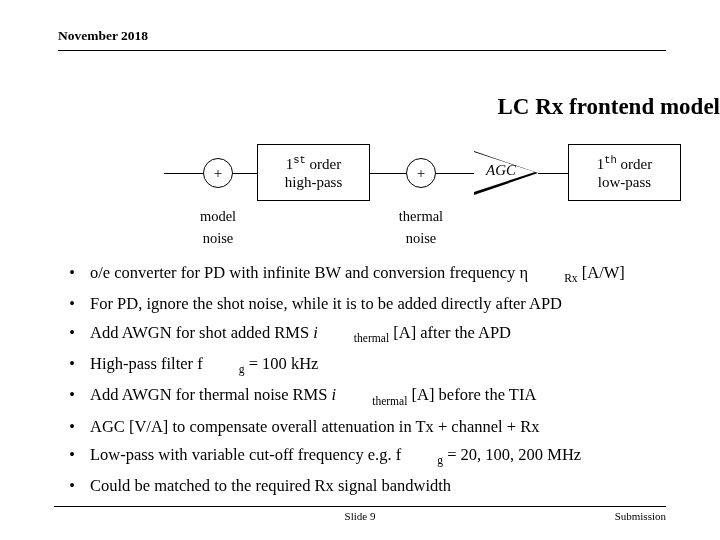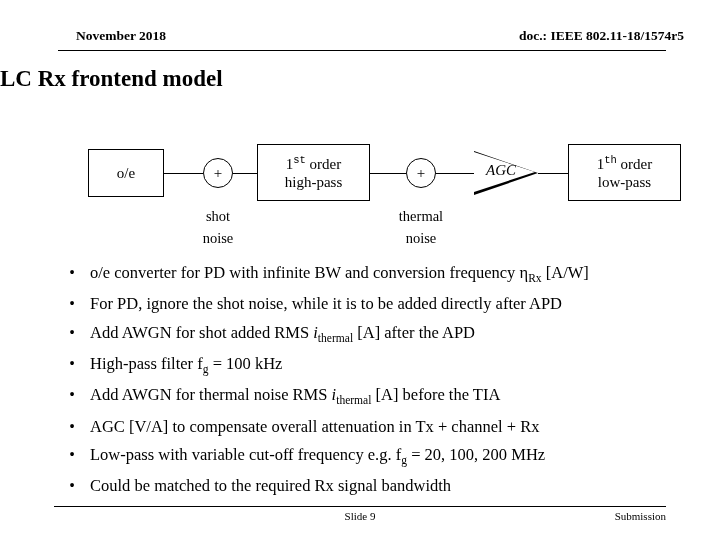--- a/index.html
+++ b/index.html
@@ -12,21 +12,21 @@
     background: #ffffff;
     font-family: "Liberation Serif", serif;
     color: #000000;
     overflow: hidden;
     position: relative;
   }
 
   
   .header {
     position: absolute;
-    left: 76px;
+    left: 58px;
     top: 28px;
     width: 608px;
     display: flex;
     justify-content: space-between;
     align-items: baseline;
     font-weight: bold;
     font-size: 13.5px;
   }
   .header-rule {
     position: absolute;
@@ -34,23 +34,23 @@
     top: 50px;
     width: 608px;
     height: 0;
     border-top: 1px solid #000;
   }
 
   
   .slide-title {
     position: absolute;
     left: 0;
-    top: 66px;
+    top: 94px;
     width: 720px;
-    text-align: left;
+    text-align: right;
     font-size: 23px;
     font-weight: bold;
   }
 
   
   .diagram {
     position: absolute;
     left: 0;
     top: 140px;
     width: 720px;
@@ -160,21 +160,21 @@
     width: 36px;
     flex: 0 0 36px;
     text-align: center;
     font-size: 16px;
     line-height: 1;
   }
   .bullet-text {
     flex: 1 1 auto;
     line-height: 1.3;
   }
-  sub { font-size: 70%; vertical-align: sub; }
+  sub { font-size: 70%; vertical-align: sub; padding-left: 36px; }
   sup { font-size: 70%; vertical-align: super; font-family: Liberation Mono, monospace; }
   .ital { font-style: italic; }
 
   
   .footer-rule {
     position: absolute;
     left: 54px;
     top: 506px;
     width: 612px;
     height: 0;
@@ -189,37 +189,33 @@
     justify-content: flex-end;
     font-size: 11px;
   }
   .footer-center { position: absolute; left: 0; width: 612px; text-align: center; font-size: 11px; }
 </style>
 </head>
 <body>
 
 <div class="header">
   <span>November 2018</span>
-  <span>doc.: IEEE 802.11-18/1574r5</span>
 </div>
 <div class="header-rule"></div>
 
 <div class="slide-title">LC Rx frontend model</div>
 
 <div class="diagram">
 
   <div class="wire w1"></div>
   <div class="wire w2"></div>
   <div class="wire w3"></div>
   <div class="wire w4"></div>
   <div class="wire w5"></div>
 
-  <div class="box box-oe">
-    <span>o/e</span>
-  </div>
 
   <div class="adder adder-shot">
     <span>+</span>
   </div>
 
   <div class="box box-hp">
     <span>
       <span>1</span><sup>st</sup><span> order</span><br>
       <span>high-pass</span>
     </span>
@@ -236,21 +232,21 @@
   </div>
 
   <div class="box box-lp">
     <span>
       <span>1</span><sup>th</sup><span> order</span><br>
       <span>low-pass</span>
     </span>
   </div>
 
   <div class="noise-label noise-shot">
-    <span>shot</span><br>
+    <span>model</span><br>
     <span>noise</span>
   </div>
 
   <div class="noise-label noise-thermal">
     <span>thermal</span><br>
     <span>noise</span>
   </div>
 </div>
 
 <div class="bullets" id="bullet-list">

